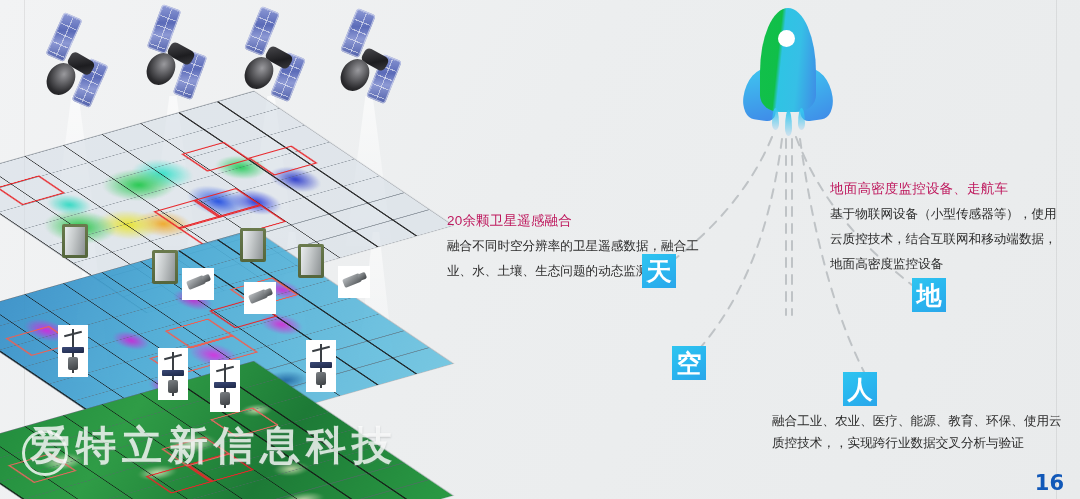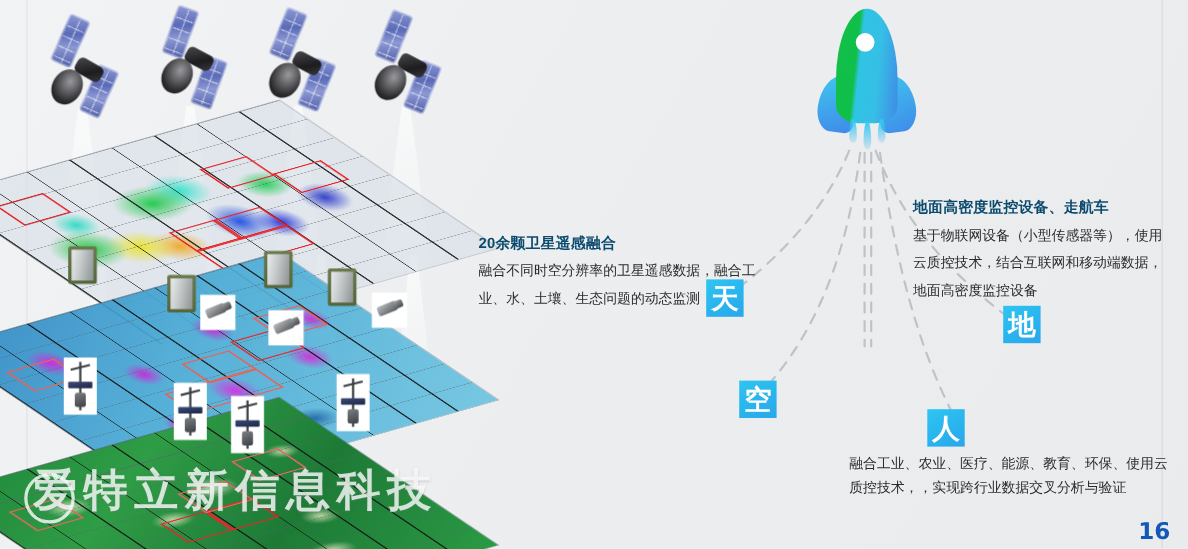--- a/index.html
+++ b/index.html
@@ -124,21 +124,21 @@
     background:linear-gradient(96deg,#12c04a 0%,#10bf49 34%,#2fc4e4 40%,#36bfe6 66%,#3f8ae6 100%);}
   .rk-port{position:absolute;left:36px;top:24px;width:17px;height:17px;border-radius:50%;background:#fff;}
   .flame{position:absolute;background:linear-gradient(to bottom,#36c8ef,rgba(60,160,235,.15));
     border-radius:50% 50% 46% 46%/70% 70% 30% 30%;}
 
   
   .curves{position:absolute;left:600px;top:95px;width:420px;height:340px;pointer-events:none;}
 
   
   .blk{position:absolute;}
-  .blk h3{margin:0 0 4px 0;font-size:13.5px;font-weight:bold;color:#0c4a6e;letter-spacing:.2px;}
+  .blk h3{margin:0 0 4px 0;font-size:13.5px;font-weight:normal;color:#be185d;letter-spacing:.2px;}
   .blk p{margin:0;font-size:12.6px;line-height:25px;color:#2b2b2b;max-width:255px;}
   .blk.wide p{max-width:238px;}
 
   
   .badge{position:absolute;width:34px;height:34px;display:flex;align-items:center;justify-content:center;
     color:#fff;font-size:25px;font-weight:bold;line-height:1;
     background:linear-gradient(150deg,#2fc5f0 0%,#29b6ef 50%,#2aa6ea 100%);
     font-family:"DejaVu Sans",sans-serif;}
 
   .pageno{position:absolute;right:16px;bottom:4px;font-size:21px;font-weight:bold;color:#1158b8;
@@ -292,21 +292,21 @@
     <g fill="none" stroke="#bfc3c6" stroke-width="2" stroke-dasharray="9 8" stroke-linecap="round">
       <path d="M172 42 C 150 95, 110 140, 56 178"></path>
       <path d="M182 44 C 172 120, 150 200, 92 262"></path>
       <path d="M196 42 C 218 100, 258 150, 320 196"></path>
       <path d="M200 44 C 212 130, 232 220, 272 292"></path>
       <path d="M186 44 L 186 220"></path>
       <path d="M192 44 L 192 220"></path>
     </g>
   </svg>
 
-  <div class="blk" style="left:435px;top:212px">
+  <div class="blk" style="left:447px;top:212px">
     <h3>20余颗卫星遥感融合</h3>
     <p>融合不同时空分辨率的卫星遥感数据，融合工业、水、土壤、生态问题的动态监测</p>
   </div>
 
   <div class="blk wide" style="left:442px;top:332px">
   </div>
 
   <div class="blk" style="left:830px;top:180px">
     <h3>地面高密度监控设备、走航车</h3>
     <p style="max-width:228px">基于物联网设备（小型传感器等），使用云质控技术，结合互联网和移动端数据，地面高密度监控设备</p>

